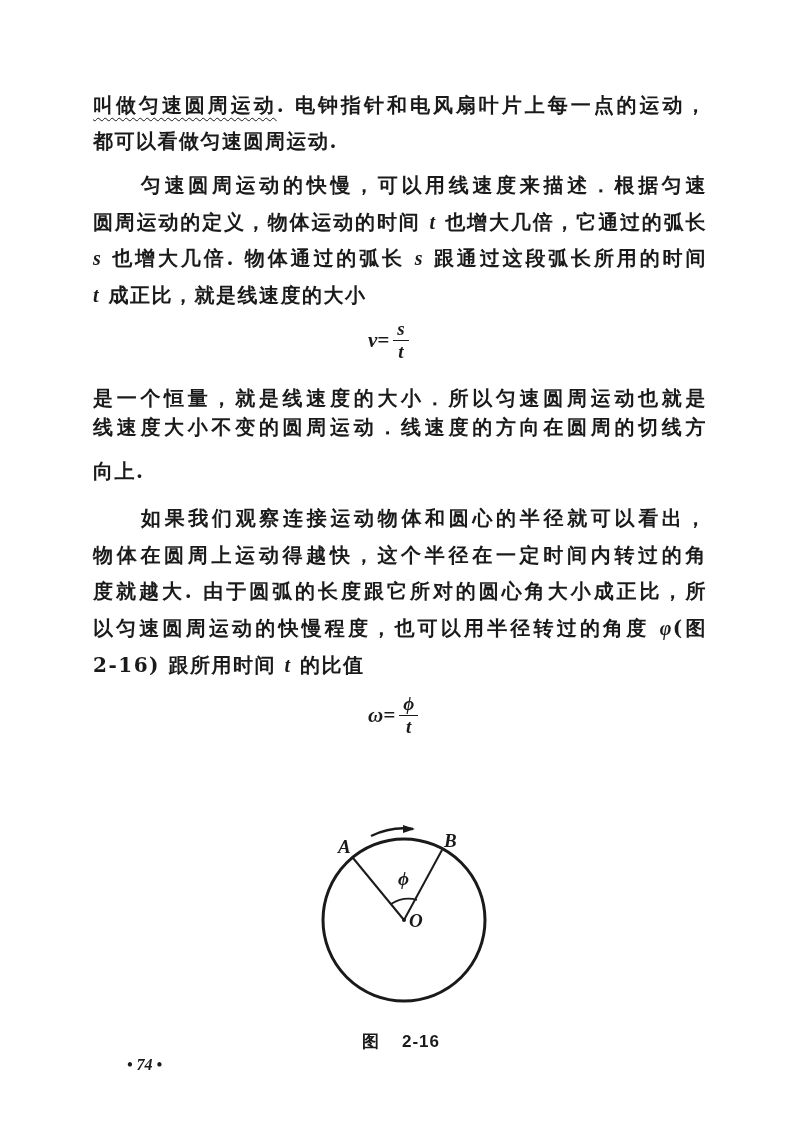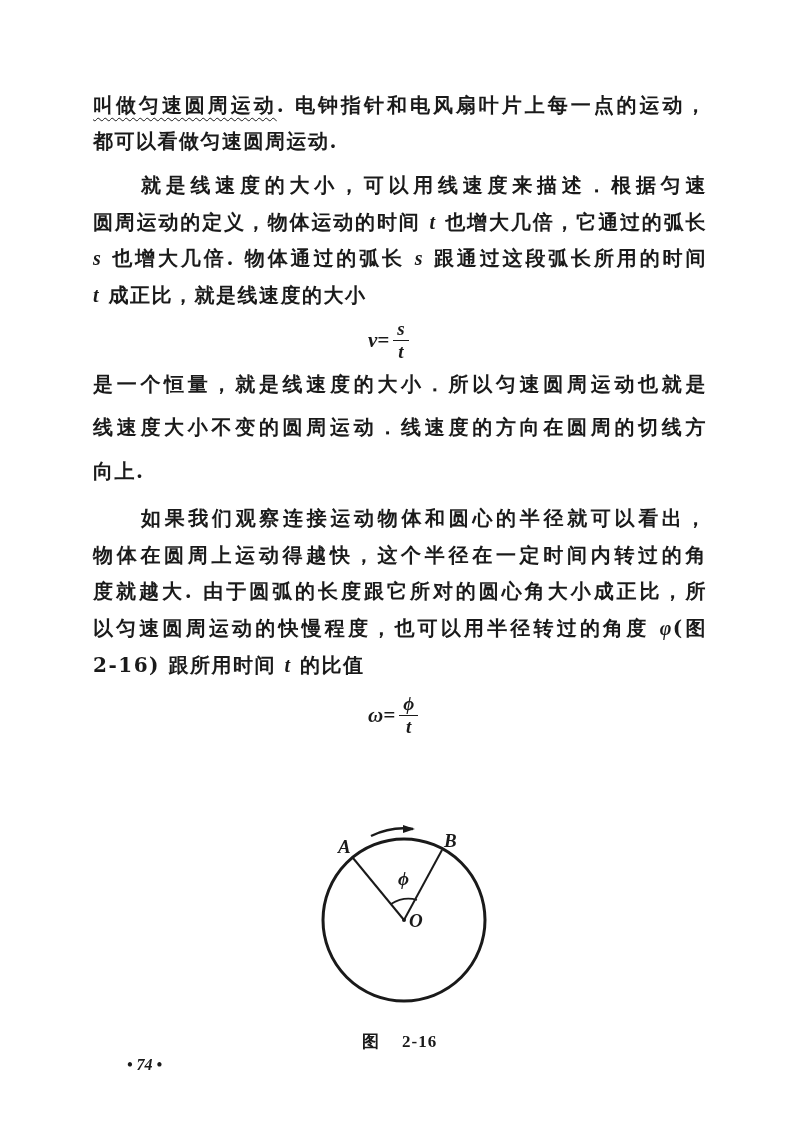--- a/index.html
+++ b/index.html
@@ -17,55 +17,55 @@
   .line.indent { left: 141px; width: 566px; }
   .wavy { text-decoration: underline wavy #1a1a1a; text-decoration-thickness: 1px; text-underline-offset: 5px; margin-top: 40px; }
   .ital { font-style: italic; font-family: "Liberation Serif", serif; font-weight: bold; }
   .formula {
     position: absolute; font-family: "Liberation Serif", serif; font-style: italic; font-weight: bold;
     font-size: 21px; display: flex; align-items: center;
   }
   .frac { display: inline-flex; flex-direction: column; align-items: center; margin-left: 4px; }
   .frac .num { border-bottom: 1.5px solid #1a1a1a; padding: 0 4px; line-height: 22px; font-size: 19px; }
   .frac .den { line-height: 22px; font-size: 19px; }
-  .caption { position: absolute; left: 362px; top: 1030px; font-size: 17px; font-weight: bold; font-family: Liberation Serif, serif; letter-spacing: 1px; }
+  .caption { position: absolute; left: 362px; top: 1030px; font-size: 17px; font-weight: bold; font-family: Liberation Sans, sans-serif; letter-spacing: 1px; }
   .caption .gap { display: inline-block; width: 22px; }
   .pagenum { position: absolute; left: 127px; top: 1056px; font-size: 16px; font-style: italic; font-weight: bold; font-family: "Liberation Serif", serif; }
   .fig { position: absolute; left: 300px; top: 810px; }
 </style>
 </head>
 <body>
 
 <div>
 
   <div class="line" style="top:90px">
     <span class="wavy">叫做匀速圆周运动</span><span>. 电钟指针和电风扇叶片上每一点的运动，</span>
   </div>
   <div class="line last" style="top:126px">都可以看做匀速圆周运动.</div>
 
-  <div class="line indent" style="top:170px">就是线速度的大小，可以用线速度来描述．根据匀速</div>
+  <div class="line indent" style="top:170px">匀速圆周运动的快慢，可以用线速度来描述．根据匀速</div>
   <div class="line" style="top:207px">
     <span>圆周运动的定义，物体运动的时间 </span><span class="ital">t</span><span> 也增大几倍，它通过的弧长</span>
   </div>
   <div class="line" style="top:243px">
     <span class="ital">s</span><span> 也增大几倍. 物体通过的弧长 </span><span class="ital">s</span><span> 跟通过这段弧长所用的时间</span>
   </div>
   <div class="line last" style="top:280px">
     <span class="ital">t</span><span> 成正比，就是线速度的大小</span>
   </div>
 
   <div class="formula" style="left:368px; top:318px">
     <span>v=</span>
     <span class="frac">
       <span class="num">s</span>
       <span class="den">t</span>
     </span>
   </div>
 
-  <div class="line" style="top:369px">是一个恒量，就是线速度的大小．所以匀速圆周运动也就是</div>
+  <div class="line" style="top:383px">是一个恒量，就是线速度的大小．所以匀速圆周运动也就是</div>
   <div class="line" style="top:412px">线速度大小不变的圆周运动．线速度的方向在圆周的切线方</div>
   <div class="line last" style="top:456px">向上.</div>
 
   <div class="line indent" style="top:503px">如果我们观察连接运动物体和圆心的半径就可以看出，</div>
   <div class="line" style="top:540px">物体在圆周上运动得越快，这个半径在一定时间内转过的角</div>
   <div class="line" style="top:576px">度就越大. 由于圆弧的长度跟它所对的圆心角大小成正比，所</div>
   <div class="line" style="top:613px">
     <span>以匀速圆周运动的快慢程度，也可以用半径转过的角度 </span><span class="ital">φ</span><span>(图</span>
   </div>
   <div class="line last" style="top:650px">

